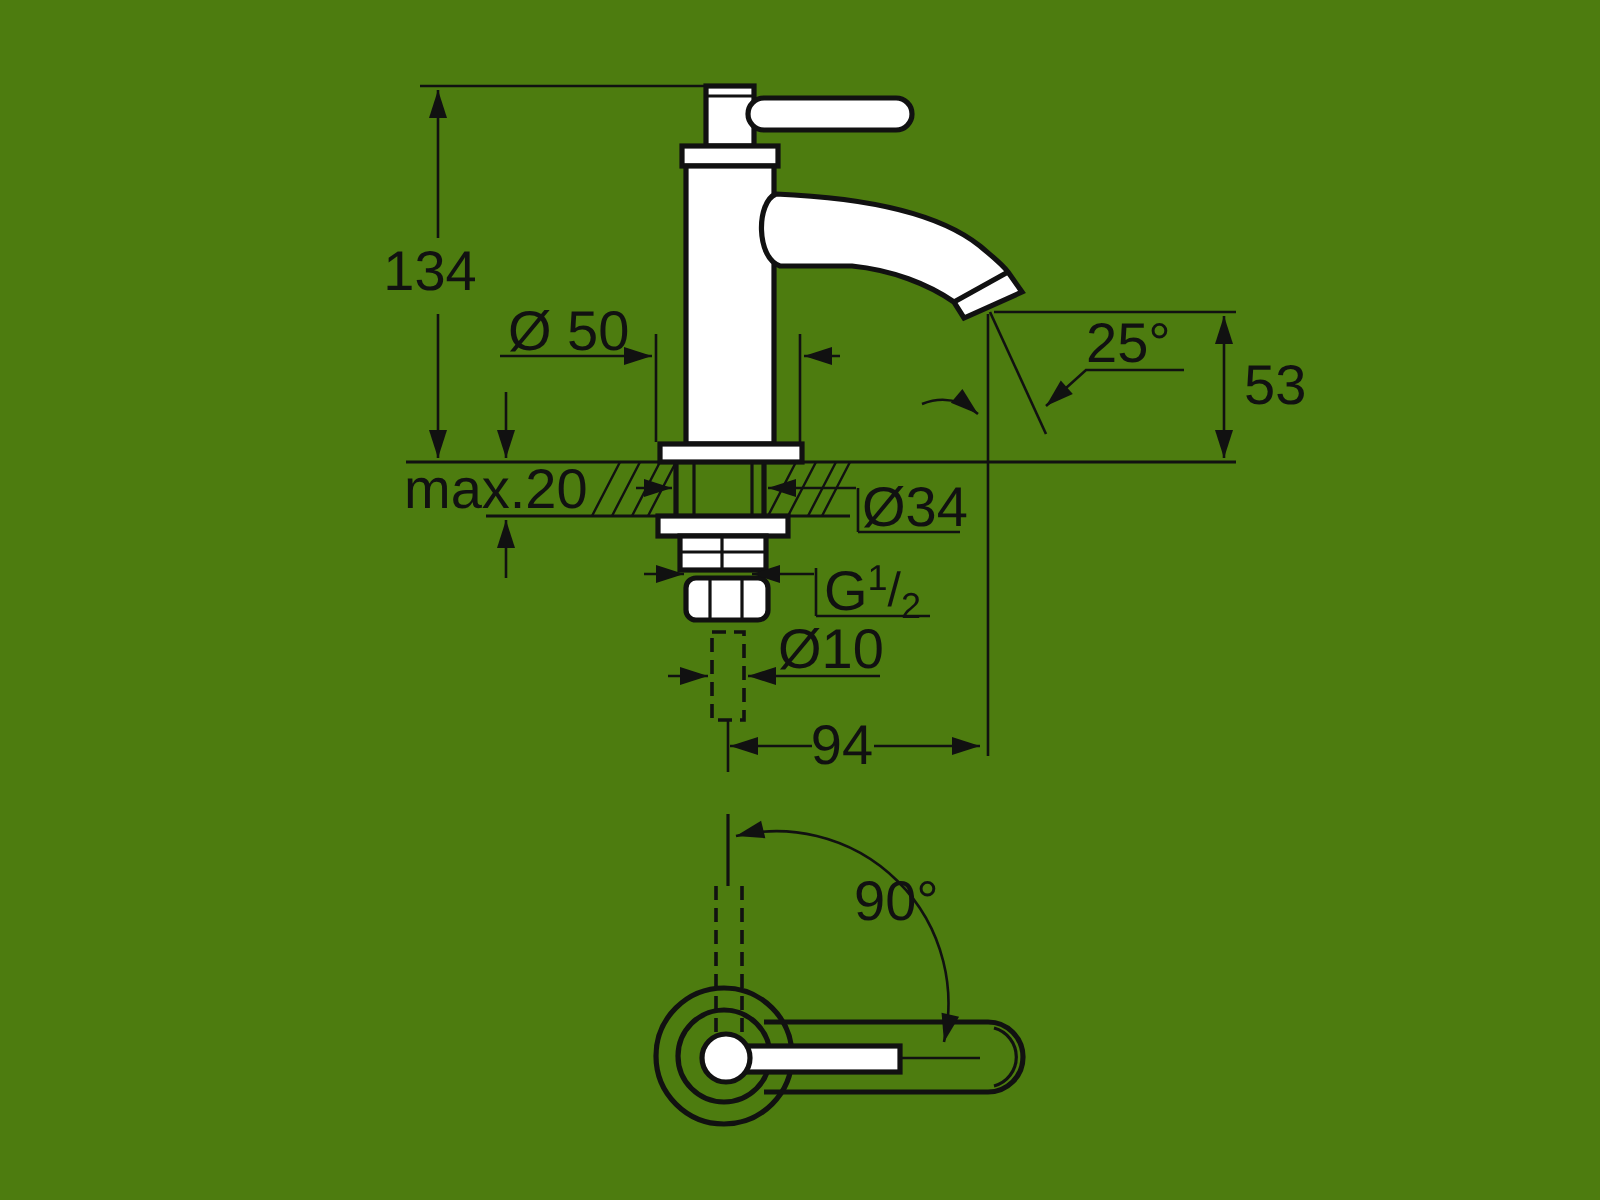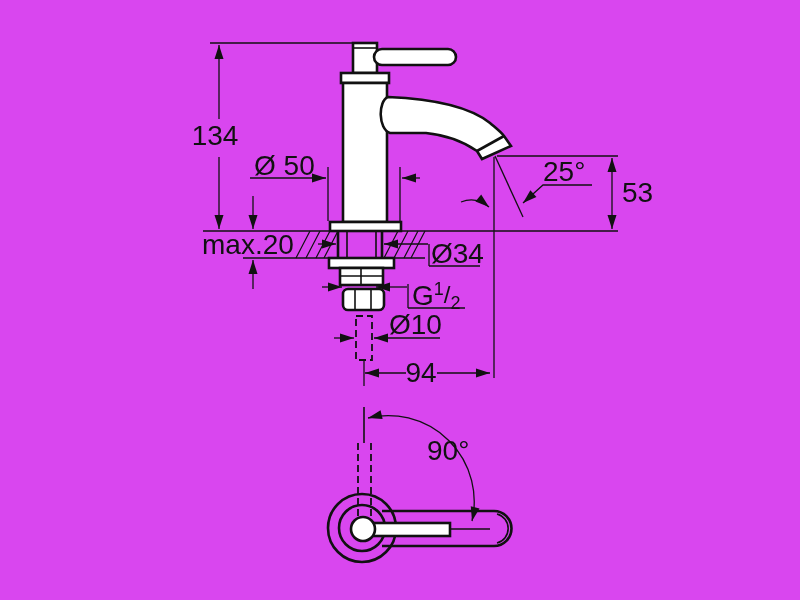--- a/index.html
+++ b/index.html
@@ -1,16 +1,16 @@
 <!DOCTYPE html>
 <html><head>
 <meta charset="utf-8">
 <style>
   html,body{margin:0;padding:0;background:#fff;}
-  .stage{position:relative;width:800px;height:600px;background:#d946ef;overflow:hidden;
+  .stage{position:relative;width:800px;height:600px;background:#4d7c0f;overflow:hidden;
          font-family:"Liberation Sans", sans-serif;}
   svg text{font-family:"Liberation Sans", sans-serif;fill:#111;}
   .dim-txt{font-size:28px;}
   .dim-txt-sm{font-size:18px;}
   .bold-ln{stroke:#111;stroke-width:2.6;fill:none;}
   .bold-fill{stroke:#111;stroke-width:2.6;fill:#fff;}
   .med-ln{stroke:#111;stroke-width:1.6;fill:none;}
   .thin-ln{stroke:#111;stroke-width:1.3;fill:none;}
   .hatch-ln{stroke:#111;stroke-width:1.2;fill:none;}
   .dash-ln{stroke:#111;stroke-width:1.8;fill:none;stroke-dasharray:7 4;}

